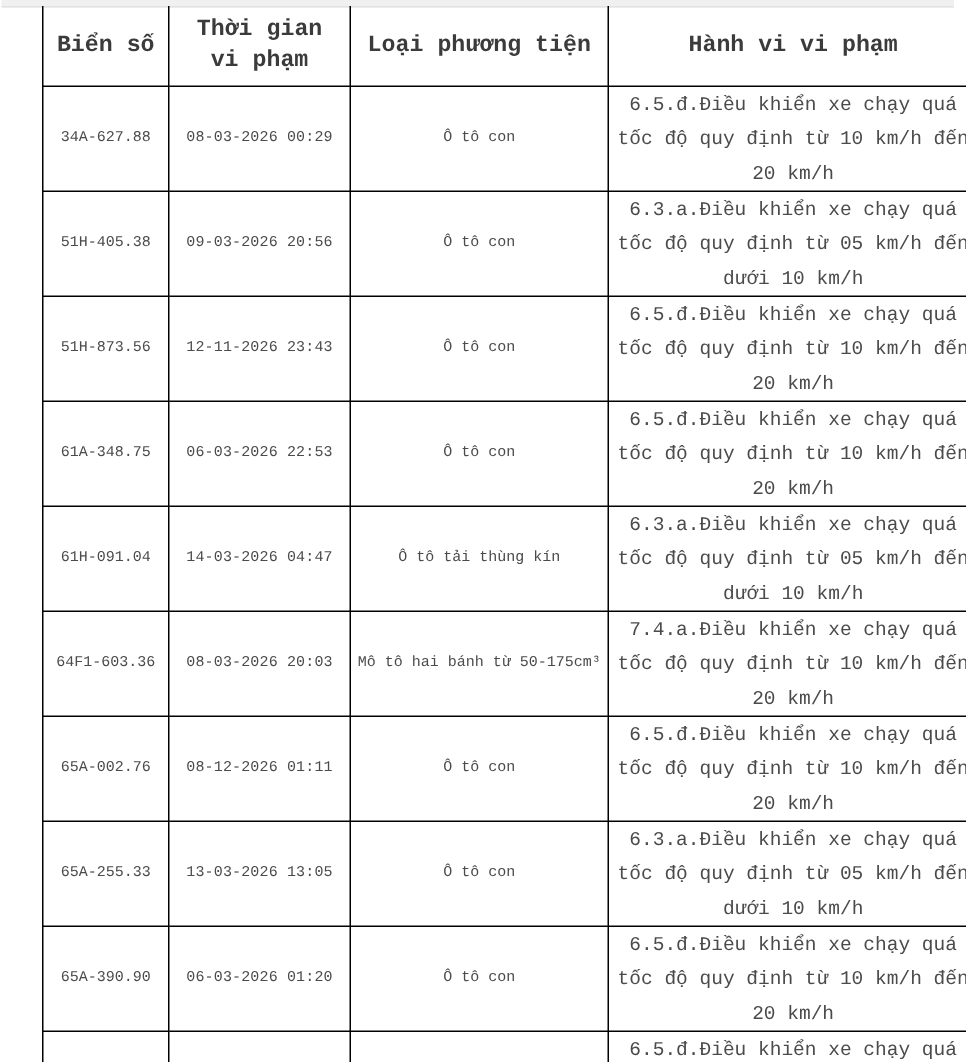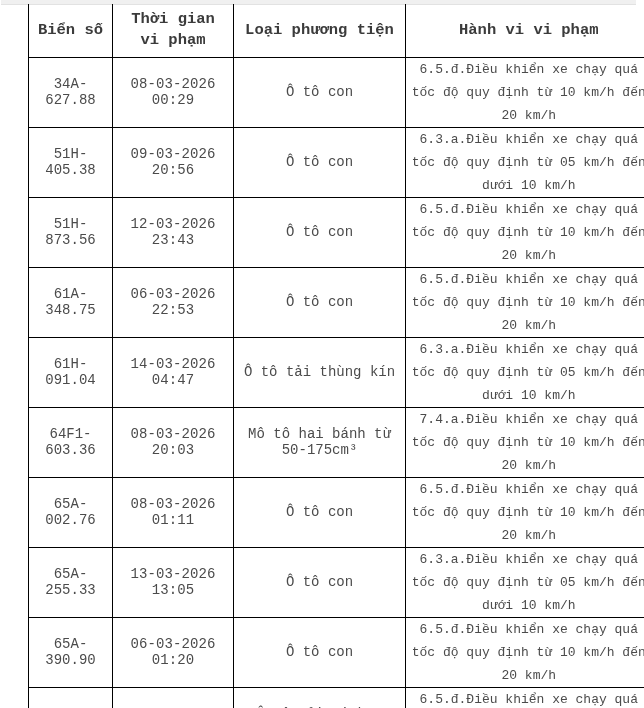--- a/index.html
+++ b/index.html
@@ -51,21 +51,21 @@
     height: 53px;
     font-weight: bold;
     font-size: 15.5px;
     line-height: 21px;
     color: #3b3b3b;
     padding: 0 8px;
     border-top: none;
   }
   tbody td {
     height: 50px;
-    font-size: 14px;
+    font-size: 10px;
     color: #4b4b4b;
     padding: 0 3px;
   }
   tbody td.cell-violation {
     font-size: 13px;
     line-height: 23px;
     padding: 0 5px;
   }
   tbody td.cell-time { letter-spacing: 0.1px; }
 </style>
@@ -97,21 +97,21 @@
         <td class="cell-violation">6.5.đ.Điều khiển xe chạy quá tốc độ quy định từ 10 km/h đến 20 km/h</td>
       </tr>
       <tr>
         <td class="cell-plate">51H-405.38</td>
         <td class="cell-time">09-03-2026 20:56</td>
         <td class="cell-vehicle">Ô tô con</td>
         <td class="cell-violation">6.3.a.Điều khiển xe chạy quá tốc độ quy định từ 05 km/h đến dưới 10 km/h</td>
       </tr>
       <tr>
         <td class="cell-plate">51H-873.56</td>
-        <td class="cell-time">12-03-2026 23:43</td>
+        <td class="cell-time">12-11-2026 23:43</td>
         <td class="cell-vehicle">Ô tô con</td>
         <td class="cell-violation">6.5.đ.Điều khiển xe chạy quá tốc độ quy định từ 10 km/h đến 20 km/h</td>
       </tr>
       <tr>
         <td class="cell-plate">61A-348.75</td>
         <td class="cell-time">06-03-2026 22:53</td>
         <td class="cell-vehicle">Ô tô con</td>
         <td class="cell-violation">6.5.đ.Điều khiển xe chạy quá tốc độ quy định từ 10 km/h đến 20 km/h</td>
       </tr>
       <tr>
@@ -121,21 +121,21 @@
         <td class="cell-violation">6.3.a.Điều khiển xe chạy quá tốc độ quy định từ 05 km/h đến dưới 10 km/h</td>
       </tr>
       <tr>
         <td class="cell-plate">64F1-603.36</td>
         <td class="cell-time">08-03-2026 20:03</td>
         <td class="cell-vehicle">Mô tô hai bánh từ 50-175cm³</td>
         <td class="cell-violation">7.4.a.Điều khiển xe chạy quá tốc độ quy định từ 10 km/h đến 20 km/h</td>
       </tr>
       <tr>
         <td class="cell-plate">65A-002.76</td>
-        <td class="cell-time">08-03-2026 01:11</td>
+        <td class="cell-time">08-12-2026 01:11</td>
         <td class="cell-vehicle">Ô tô con</td>
         <td class="cell-violation">6.5.đ.Điều khiển xe chạy quá tốc độ quy định từ 10 km/h đến 20 km/h</td>
       </tr>
       <tr>
         <td class="cell-plate">65A-255.33</td>
         <td class="cell-time">13-03-2026 13:05</td>
         <td class="cell-vehicle">Ô tô con</td>
         <td class="cell-violation">6.3.a.Điều khiển xe chạy quá tốc độ quy định từ 05 km/h đến dưới 10 km/h</td>
       </tr>
       <tr>

